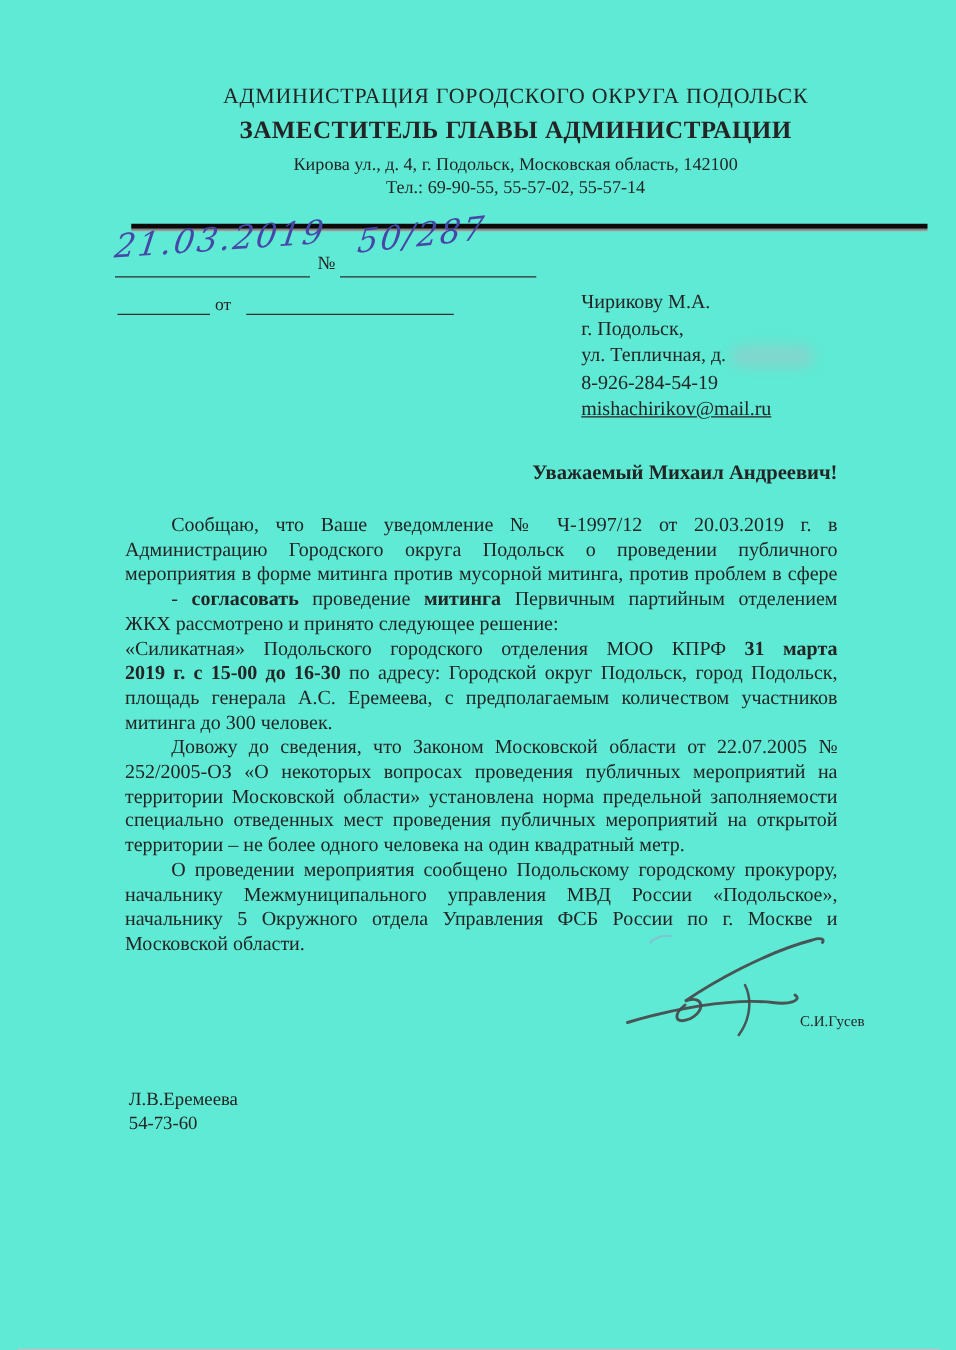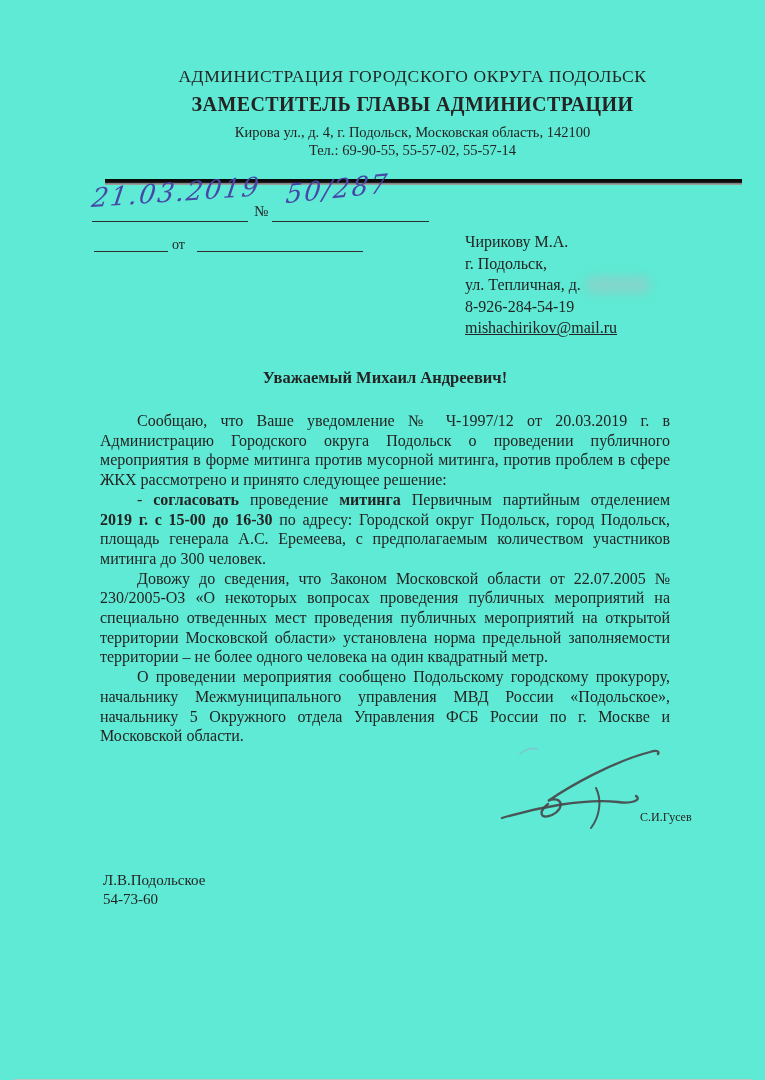--- a/index.html
+++ b/index.html
@@ -23,21 +23,21 @@
   .ul-num{left:272px;top:221px;width:157px;}
   .ul-ot1{left:94px;top:251px;width:74px;}
   .ul-ot2{left:197px;top:251px;width:166px;}
   .no-sign{position:absolute;left:254px;top:203px;font-size:15px;}
   .ot-label{position:absolute;left:172px;top:237px;font-size:14px;}
   
   .recipient{position:absolute;left:465px;top:231px;font-size:16px;line-height:21.6px;}
   .blurblob{position:absolute;left:585px;top:276px;width:66px;height:18px;border-radius:9px;
             background:rgba(185,185,192,.4);filter:blur(5px);}
   
-  .salutation{position:absolute;left:100px;top:368px;width:570px;text-align:center;font-weight:bold;font-size:16.5px;}
+  .salutation{position:absolute;left:100px;top:368px;width:570px;text-align:right;font-weight:bold;font-size:16.5px;}
   .body-text{position:absolute;left:100px;top:411px;width:570px;font-size:16px;line-height:19.7px;}
   .bline{text-align:justify;text-align-last:justify;}
   .bline.last{text-align-last:left;}
   .bline.ind{text-indent:37px;}
   .b{font-weight:bold;}
   
   .sig-svg{position:absolute;left:490px;top:738px;}
   .sig-name{position:absolute;left:640px;top:810px;font-size:12px;}
   
   .footer{position:absolute;left:103px;top:871px;font-size:15px;line-height:18.5px;}
@@ -74,43 +74,44 @@
     <div class="u">mishachirikov@mail.ru</div>
   </div>
   <div class="blurblob"></div>
 
   <div class="salutation">Уважаемый Михаил Андреевич!</div>
 
   <div class="body-text">
       <div class="bline ind"><span>Сообщаю, что Ваше уведомление № Ч-1997/12 от 20.03.2019 г. в</span></div>
       <div class="bline"><span>Администрацию Городского округа Подольск о проведении публичного</span></div>
       <div class="bline"><span>мероприятия в форме митинга против мусорной митинга, против проблем в сфере</span></div>
+      <div class="bline ind"><span>- </span><span class="b">согласовать</span><span> проведение </span><span class="b">митинга</span><span> Первичным партийным отделением</span></div>
       <div class="bline last"><span>ЖКХ рассмотрено и принято следующее решение:</span></div>
-      <div class="bline ind"><span>- </span><span class="b">согласовать</span><span> проведение </span><span class="b">митинга</span><span> Первичным партийным отделением</span></div>
+      <div class="bline"><span>«Силикатная» Подольского городского отделения МОО КПРФ </span><span class="b">31 марта</span></div>
       <div class="bline"><span class="b">2019 г. с 15-00 до 16-30</span><span> по адресу: Городской округ Подольск, город Подольск,</span></div>
       <div class="bline"><span>площадь генерала А.С. Еремеева, с предполагаемым количеством участников</span></div>
       <div class="bline last"><span>митинга до 300 человек.</span></div>
       <div class="bline ind"><span>Довожу до сведения, что Законом Московской области от 22.07.2005 №</span></div>
-      <div class="bline"><span>230/2005-ОЗ «О некоторых вопросах проведения публичных мероприятий на</span></div>
+      <div class="bline"><span>252/2005-ОЗ «О некоторых вопросах проведения публичных мероприятий на</span></div>
+      <div class="bline"><span>территории Московской области» установлена норма предельной заполняемости</span></div>
       <div class="bline"><span>специально отведенных мест проведения публичных мероприятий на открытой</span></div>
-      <div class="bline"><span>территории Московской области» установлена норма предельной заполняемости</span></div>
       <div class="bline last"><span>территории – не более одного человека на один квадратный метр.</span></div>
       <div class="bline ind"><span>О проведении мероприятия сообщено Подольскому городскому прокурору,</span></div>
       <div class="bline"><span>начальнику Межмуниципального управления МВД России «Подольское»,</span></div>
       <div class="bline"><span>начальнику 5 Окружного отдела Управления ФСБ России по г. Москве и</span></div>
       <div class="bline last"><span>Московской области.</span></div>
     </div>
 
   <svg class="sig-svg" width="220" height="100" viewBox="0 0 220 100">
     <path d="M30 16 q 8 -7 17 -5" fill="none" stroke="#9aa4cc" stroke-width="1.6" opacity="0.55" stroke-linecap="round"></path>
     <path d="M12 80 C 45 70, 95 60, 128 64 C 142 66, 152 62, 146 58" fill="none" stroke="#46464a" stroke-width="2.3" stroke-linecap="round" opacity="0.92"></path>
     <path d="M58 66 C 48 74, 50 82, 62 77 C 76 70, 72 57, 58 63 C 80 48, 122 24, 160 14 C 166 12, 170 13, 168 16" fill="none" stroke="#46464a" stroke-width="2.3" stroke-linecap="round" opacity="0.92"></path>
     <path d="M106 50 C 112 62, 110 78, 101 90" fill="none" stroke="#46464a" stroke-width="2" stroke-linecap="round" opacity="0.9"></path>
   </svg>
   <div class="sig-name">С.И.Гусев</div>
 
   <div class="footer">
-    <div>Л.В.Подольское</div>
+    <div>Л.В.Еремеева</div>
     <div>54-73-60</div>
   </div>
 
   <div class="bottom-artifact"></div>
 </div>
 
 </body></html>

